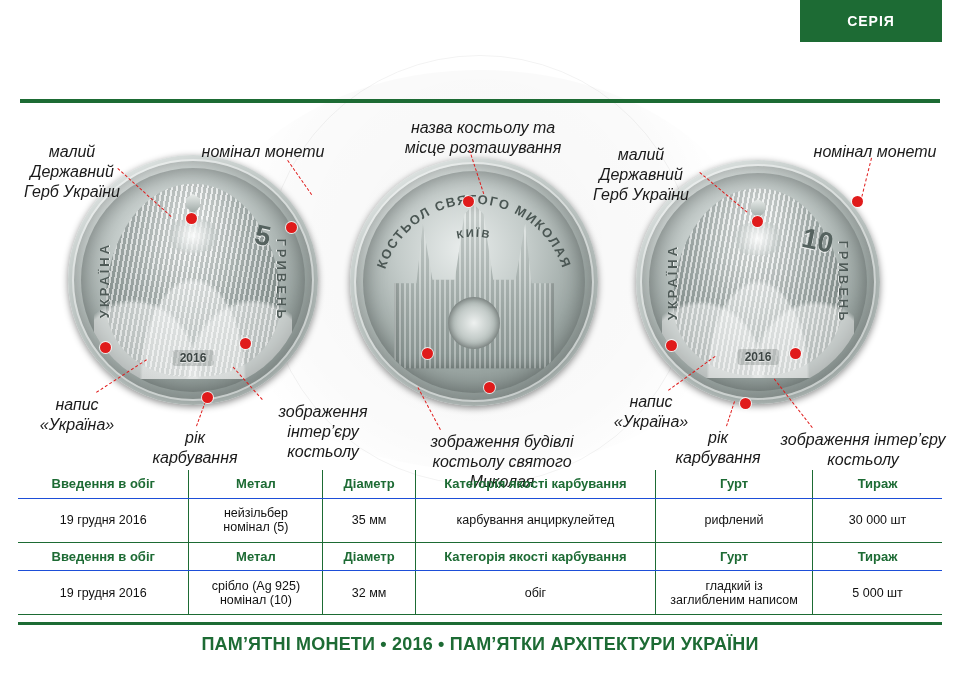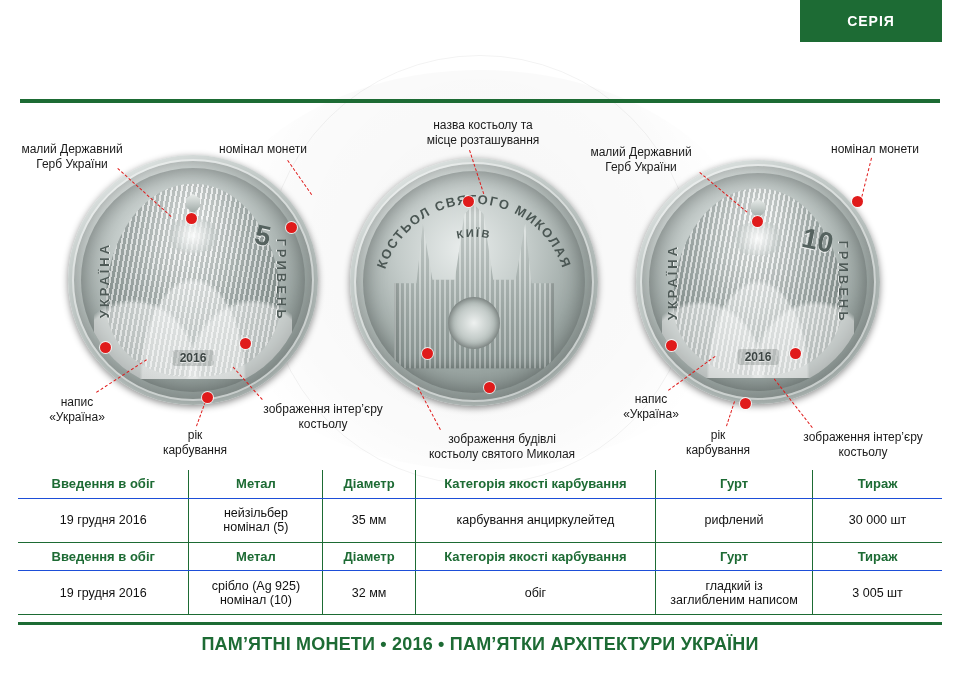--- a/index.html
+++ b/index.html
@@ -227,25 +227,26 @@
     box-shadow: 0 0 0 1px rgba(255,255,255,0.8);
   }
   .lead {
     position: absolute;
     height: 0;
     border-top: 1px dashed #e01b1b;
     transform-origin: 0 0;
   }
   .callout {
     position: absolute;
-    font-size: 12px;
+    font-size: 16px;
     color: #1a1a1a;
     line-height: 1.25;
     text-align: center;
     width: 150px;
+    font-style: italic;
   }
 
   
   .tables {
     position: absolute;
     top: 470px; left: 18px;
     width: 924px;
   }
   table {
     width: 100%;
@@ -451,21 +452,21 @@
         <th>Категорія якості карбування</th>
         <th>Гурт</th>
         <th>Тираж</th>
       </tr>
       <tr class="row">
         <td>19 грудня 2016</td>
         <td class="pre">срібло (Ag 925)<br>номінал (10)</td>
         <td>32 мм</td>
         <td>обіг</td>
         <td class="pre">гладкий із<br>заглибленим написом</td>
-        <td>3 005 шт</td>
+        <td>5 000 шт</td>
       </tr>
     </tbody>
       </table>
   </div>
 
   <div class="footer-rule"></div>
   <div class="footer">ПАМ’ЯТНІ МОНЕТИ • 2016 • ПАМ’ЯТКИ АРХІТЕКТУРИ УКРАЇНИ</div>
 
 </div>
 

